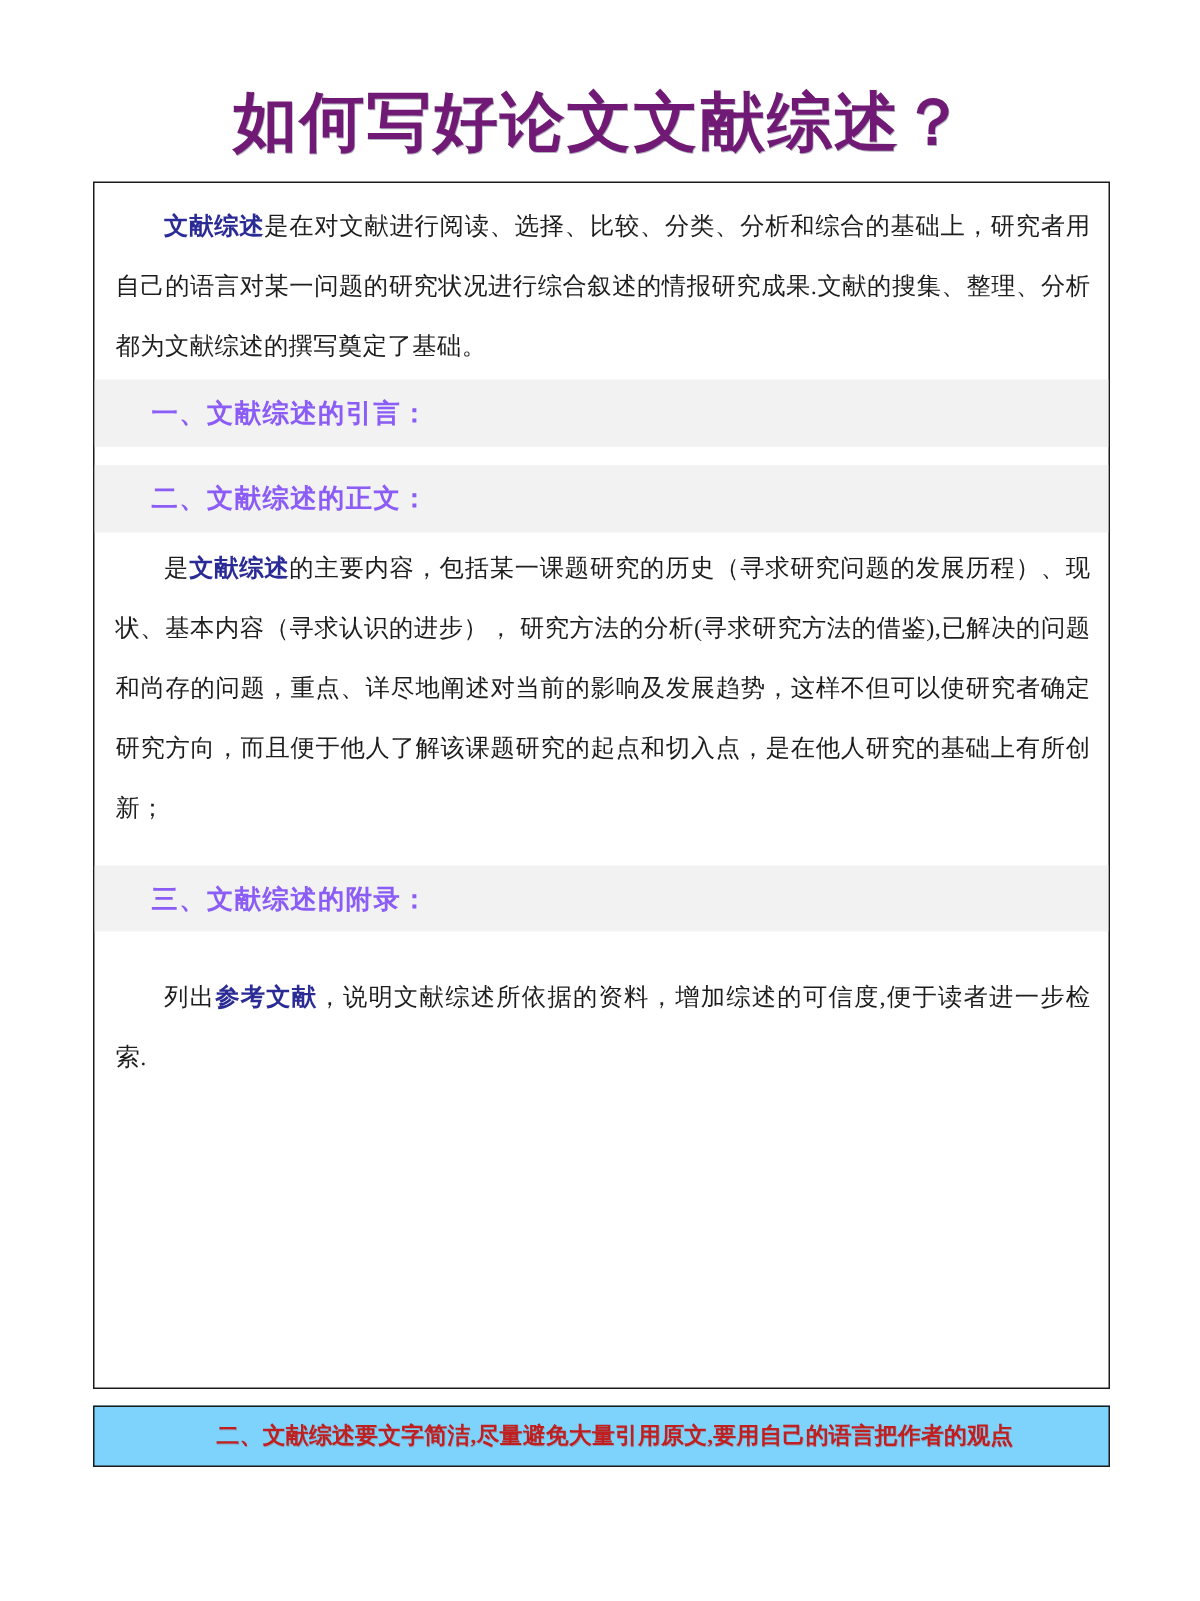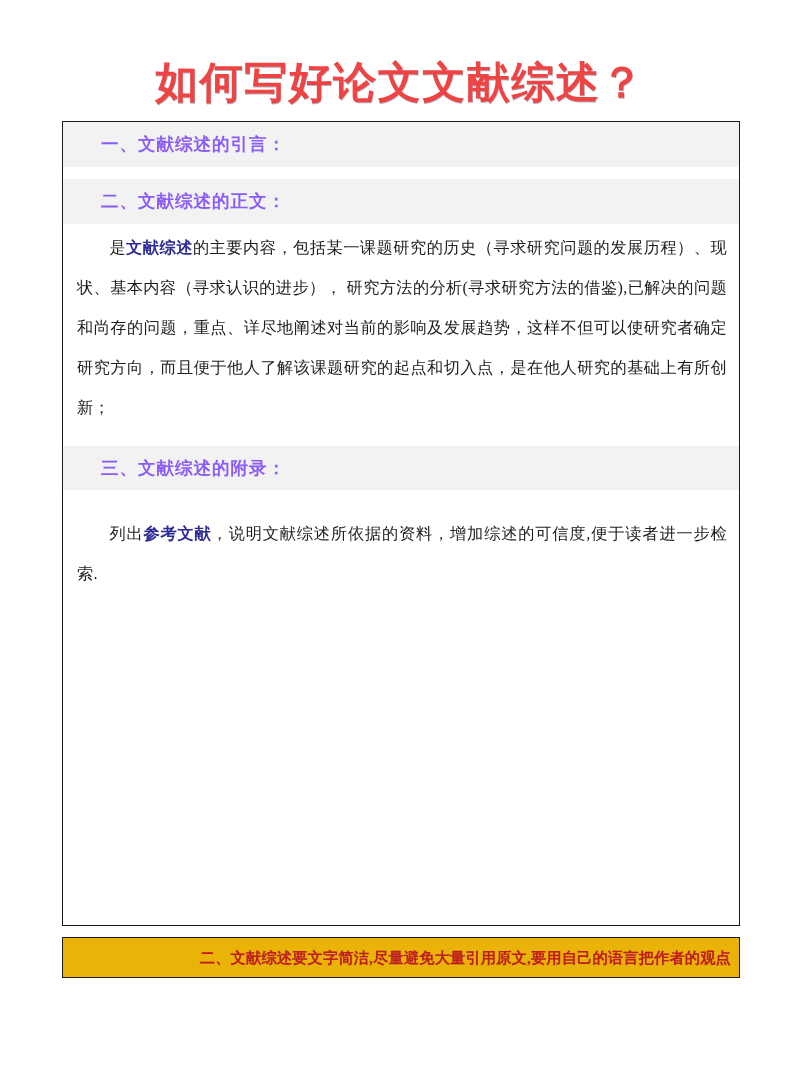--- a/index.html
+++ b/index.html
@@ -29,21 +29,21 @@
   .title-wrap {
     padding: 58px 40px 14px 40px;
     text-align: center;
   }
   .doc-title {
     margin: 0;
     font-family: "Liberation Serif", "DejaVu Serif", serif;
     font-size: 43px;
     line-height: 1.14;
     font-weight: bold;
-    color: #ef4444;
+    color: #701a75;
     letter-spacing: 1.5px;
     text-shadow: 0.6px 0.6px 0 rgba(30,30,70,0.35);
   }
 
   
   .content-box {
     margin: 0 60px 0 62px;
     border: 1.6px solid #1b1b1b;
     box-sizing: border-box;
     background: #ffffff;
@@ -108,23 +108,23 @@
   }
 
   .spacer-sm { height: 12px; }
   .spacer-md { height: 20px; }
 
   
   .footer-box {
     margin: 11px 60px 0 62px;
     border: 1.6px solid #1b1b1b;
     box-sizing: border-box;
-    background: #eab308;
+    background: #7dd3fc;
     padding: 9px 8px 9px 26px;
-    text-align: right;
+    text-align: center;
   }
   .footer-line {
     margin: 0;
     font-size: 15.2px;
     font-weight: bold;
     color: #c01f1f;
     letter-spacing: 0.2px;
     line-height: 1.4;
     white-space: nowrap;
     text-shadow: 0.4px 0.4px 0 rgba(180,30,30,0.28);
@@ -134,20 +134,21 @@
 <body>
 
 <div class="page">
 
   <div class="title-wrap">
     <h1 class="doc-title">如何写好论文文献综述？</h1>
   </div>
 
   <div class="content-box">
 
+    <p class="para intro"><span class="blue">文献综述</span><span>是在对文献进行阅读、选择、比较、分类、分析和综合的基础上，研究者用自己的语言对某一问题的研究状况进行综合叙述的情报研究成果.文献的搜集、整理、分析都为文献综述的撰写奠定了基础。</span></p>
 
 
     <div class="sec-head">一、文献综述的引言：</div>
 
     <div class="spacer-sm"></div>
 
     <div class="sec-head">二、文献综述的正文：</div>
     <p class="para sec-body"><span>是</span><span class="blue">文献综述</span><span>的主要内容，包括某一课题研究的历史（寻求研究问题的发展历程）、现状、基本内容（寻求认识的进步）， 研究方法的分析(寻求研究方法的借鉴),已解决的问题和尚存的问题，重点、详尽地阐述对当前的影响及发展趋势，这样不但可以使研究者确定研究方向，而且便于他人了解该课题研究的起点和切入点，是在他人研究的基础上有所创新；</span></p>
 
     <div class="spacer-sm"></div>

